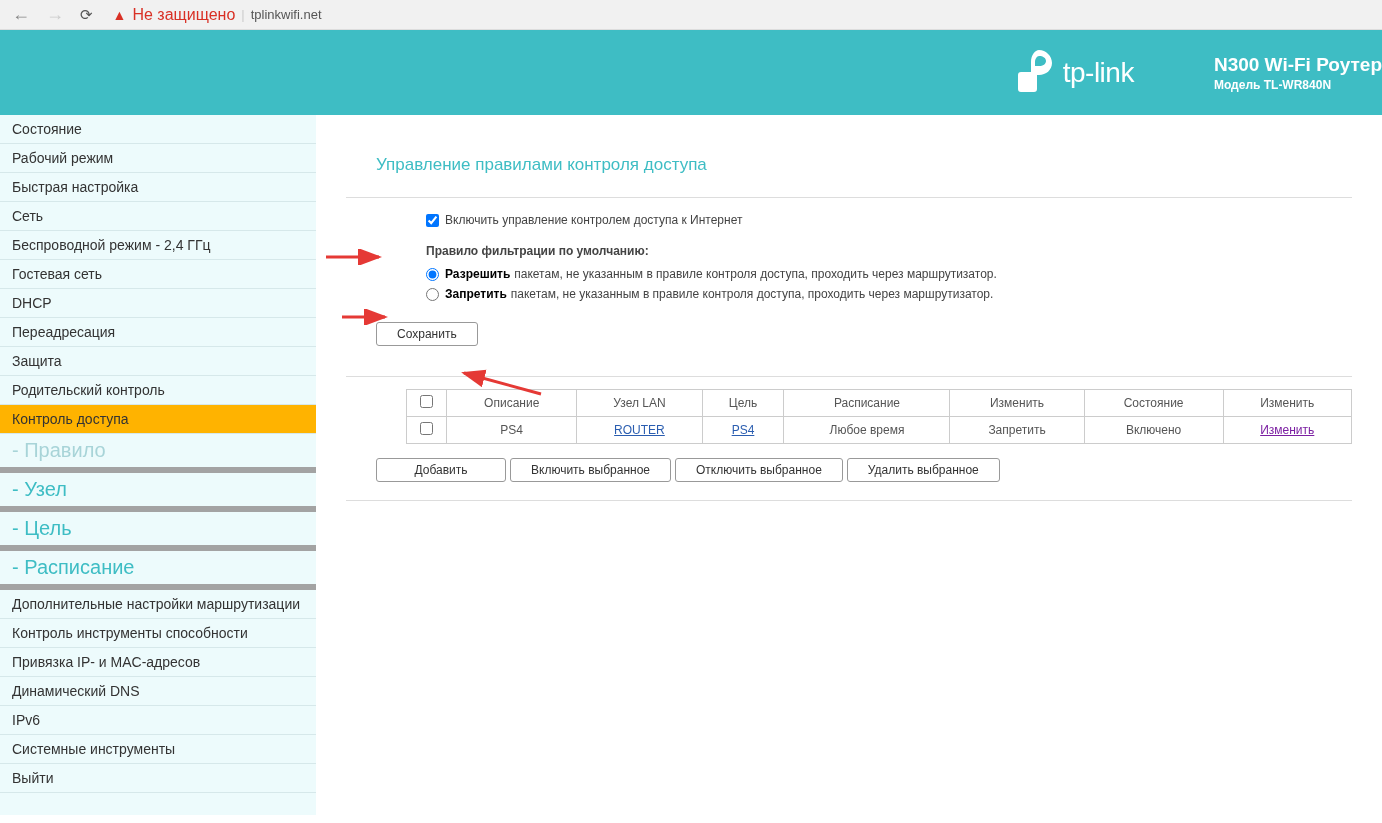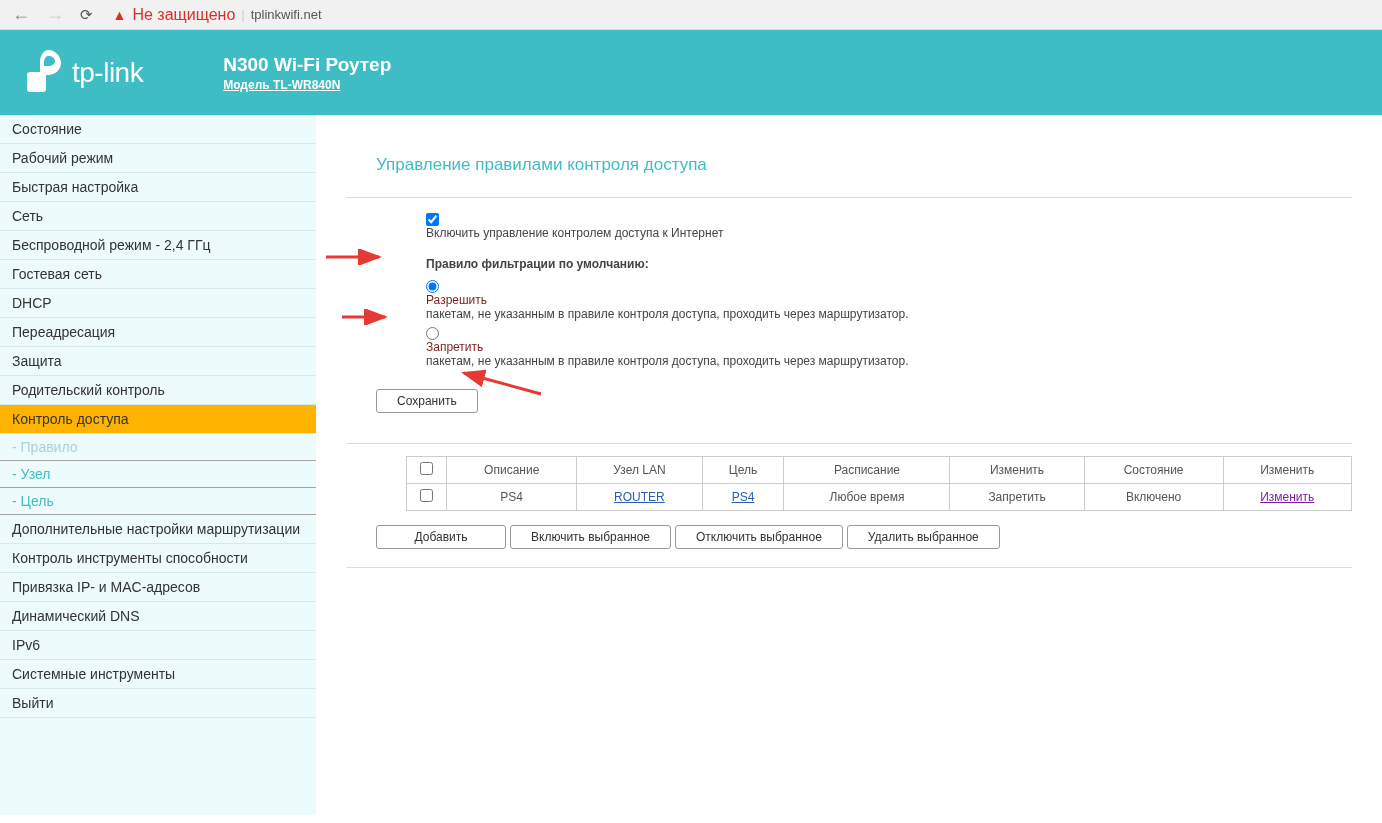--- a/index.html
+++ b/index.html
@@ -10,47 +10,47 @@
   .nav-arrow { color: #888; font-size: 18px; cursor: pointer; padding: 0 4px; }
   .nav-arrow.disabled { color: #ccc; }
   .reload { color: #555; font-size: 15px; cursor: pointer; padding: 0 4px; }
   .url-area { display: flex; align-items: center; gap: 6px; margin-left: 8px; }
   .warn-icon { color: #d93025; font-size: 14px; }
   .warn-text { color: #d93025; font-size: 16px; }
   .url-sep { color: #ccc; }
   .url-text { color: #555; font-size: 13px; }
   
   
-  .header { background: #3ebdc4; height: 85px; display: flex; align-items: center; padding-left: 22px; }
+  .header { background: #3ebdc4; height: 85px; display: flex; align-items: center; padding-left: 22px; justify-content: flex-end; }
   .logo-wrap { display: flex; align-items: center; gap: 10px; }
   .logo-icon { width: 40px; height: 50px; position: relative; }
   .logo-icon svg { width: 100%; height: 100%; }
   .logo-text { color: #fff; font-size: 28px; font-weight: 300; letter-spacing: -0.5px; }
   .product-info { margin-left: 80px; color: #fff; }
   .product-title { font-size: 19px; font-weight: bold; }
-  .product-model { font-size: 12px; font-weight: bold; margin-top: 2px; text-decoration: underline; }
+  .product-model { font-size: 12px; font-weight: bold; margin-top: 2px; }
   
   
   .main { display: flex; }
   .sidebar { width: 316px; background: #edfbfc; min-height: 700px; }
   .nav-item { padding: 6px 12px; border-bottom: 1px solid #d6e8ea; color: #333; cursor: pointer; font-size: 14px; }
   .nav-item.active { background: #ffb300; }
-  .nav-sub { padding: 5px 0 5px 12px; border-bottom: 1px solid #a3a3a3; color: #3ebdc4; cursor: pointer; font-size: 14px; }
+  .nav-sub { padding: 5px 0 5px 12px; border-bottom: 6px solid #a3a3a3; color: #3ebdc4; cursor: pointer; font-size: 20px; }
   .nav-sub.active { color: #a8d4d8; }
   
   
   .content { flex: 1; padding: 40px 30px 20px 30px; position: relative; }
   .page-title { color: #3ebdc4; font-size: 17px; margin-bottom: 22px; padding-left: 30px; }
   .hr { border: none; border-top: 1px solid #ddd; margin: 12px 0; }
   .desc { color: #666; font-size: 12px; line-height: 1.5; padding: 8px 0 14px 30px; }
   
-  .control-row { display: flex; align-items: flex-start; padding: 3px 0 3px 80px; font-size: 12px; color: #444; flex-direction: column; }
+  .control-row { display: flex; align-items: center; padding: 3px 0 3px 80px; font-size: 12px; color: #444; }
   .control-row input[type=checkbox], .control-row input[type=radio] { margin-right: 6px; }
   .control-row.header-row { font-weight: bold; padding-top: 14px; padding-bottom: 6px; }
-  .allow-word { color: #7f1d1d; font-weight: normal; margin-right: 11px; }
+  .allow-word { color: #000000; font-weight: bold; margin-right: 4px; }
   
   .btn { background: #fff; border: 1px solid #999; border-radius: 3px; padding: 4px 20px; font-size: 12px; cursor: pointer; color: #333; }
   .btn-row { padding: 18px 0 18px 30px; }
   
   .table-wrap { padding: 0 0 0 60px; margin-top: 10px; }
   table { border-collapse: collapse; width: 100%; max-width: 960px; }
   th, td { border: 1px solid #ccc; padding: 5px 8px; text-align: center; font-size: 12px; color: #555; }
   th { font-weight: normal; background: #fff; }
   .link { color: #2a5db0; text-decoration: underline; cursor: pointer; }
   .link-purple { color: #7b1fa2; text-decoration: underline; cursor: pointer; }
@@ -100,20 +100,21 @@
       <div class="nav-item">Беспроводной режим - 2,4 ГГц</div>
       <div class="nav-item">Гостевая сеть</div>
       <div class="nav-item">DHCP</div>
       <div class="nav-item">Переадресация</div>
       <div class="nav-item">Защита</div>
       <div class="nav-item">Родительский контроль</div>
       <div class="nav-item active">Контроль доступа</div>
       <div class="nav-sub active">- Правило</div>
       <div class="nav-sub">- Узел</div>
       <div class="nav-sub">- Цель</div>
+      <div class="nav-sub">- Расписание</div>
       <div class="nav-item">Дополнительные настройки маршрутизации</div>
       <div class="nav-item">Контроль инструменты способности</div>
       <div class="nav-item">Привязка IP- и MAC-адресов</div>
       <div class="nav-item">Динамический DNS</div>
       <div class="nav-item">IPv6</div>
       <div class="nav-item">Системные инструменты</div>
       <div class="nav-item">Выйти</div>
     </div>
 
   <div class="content">

